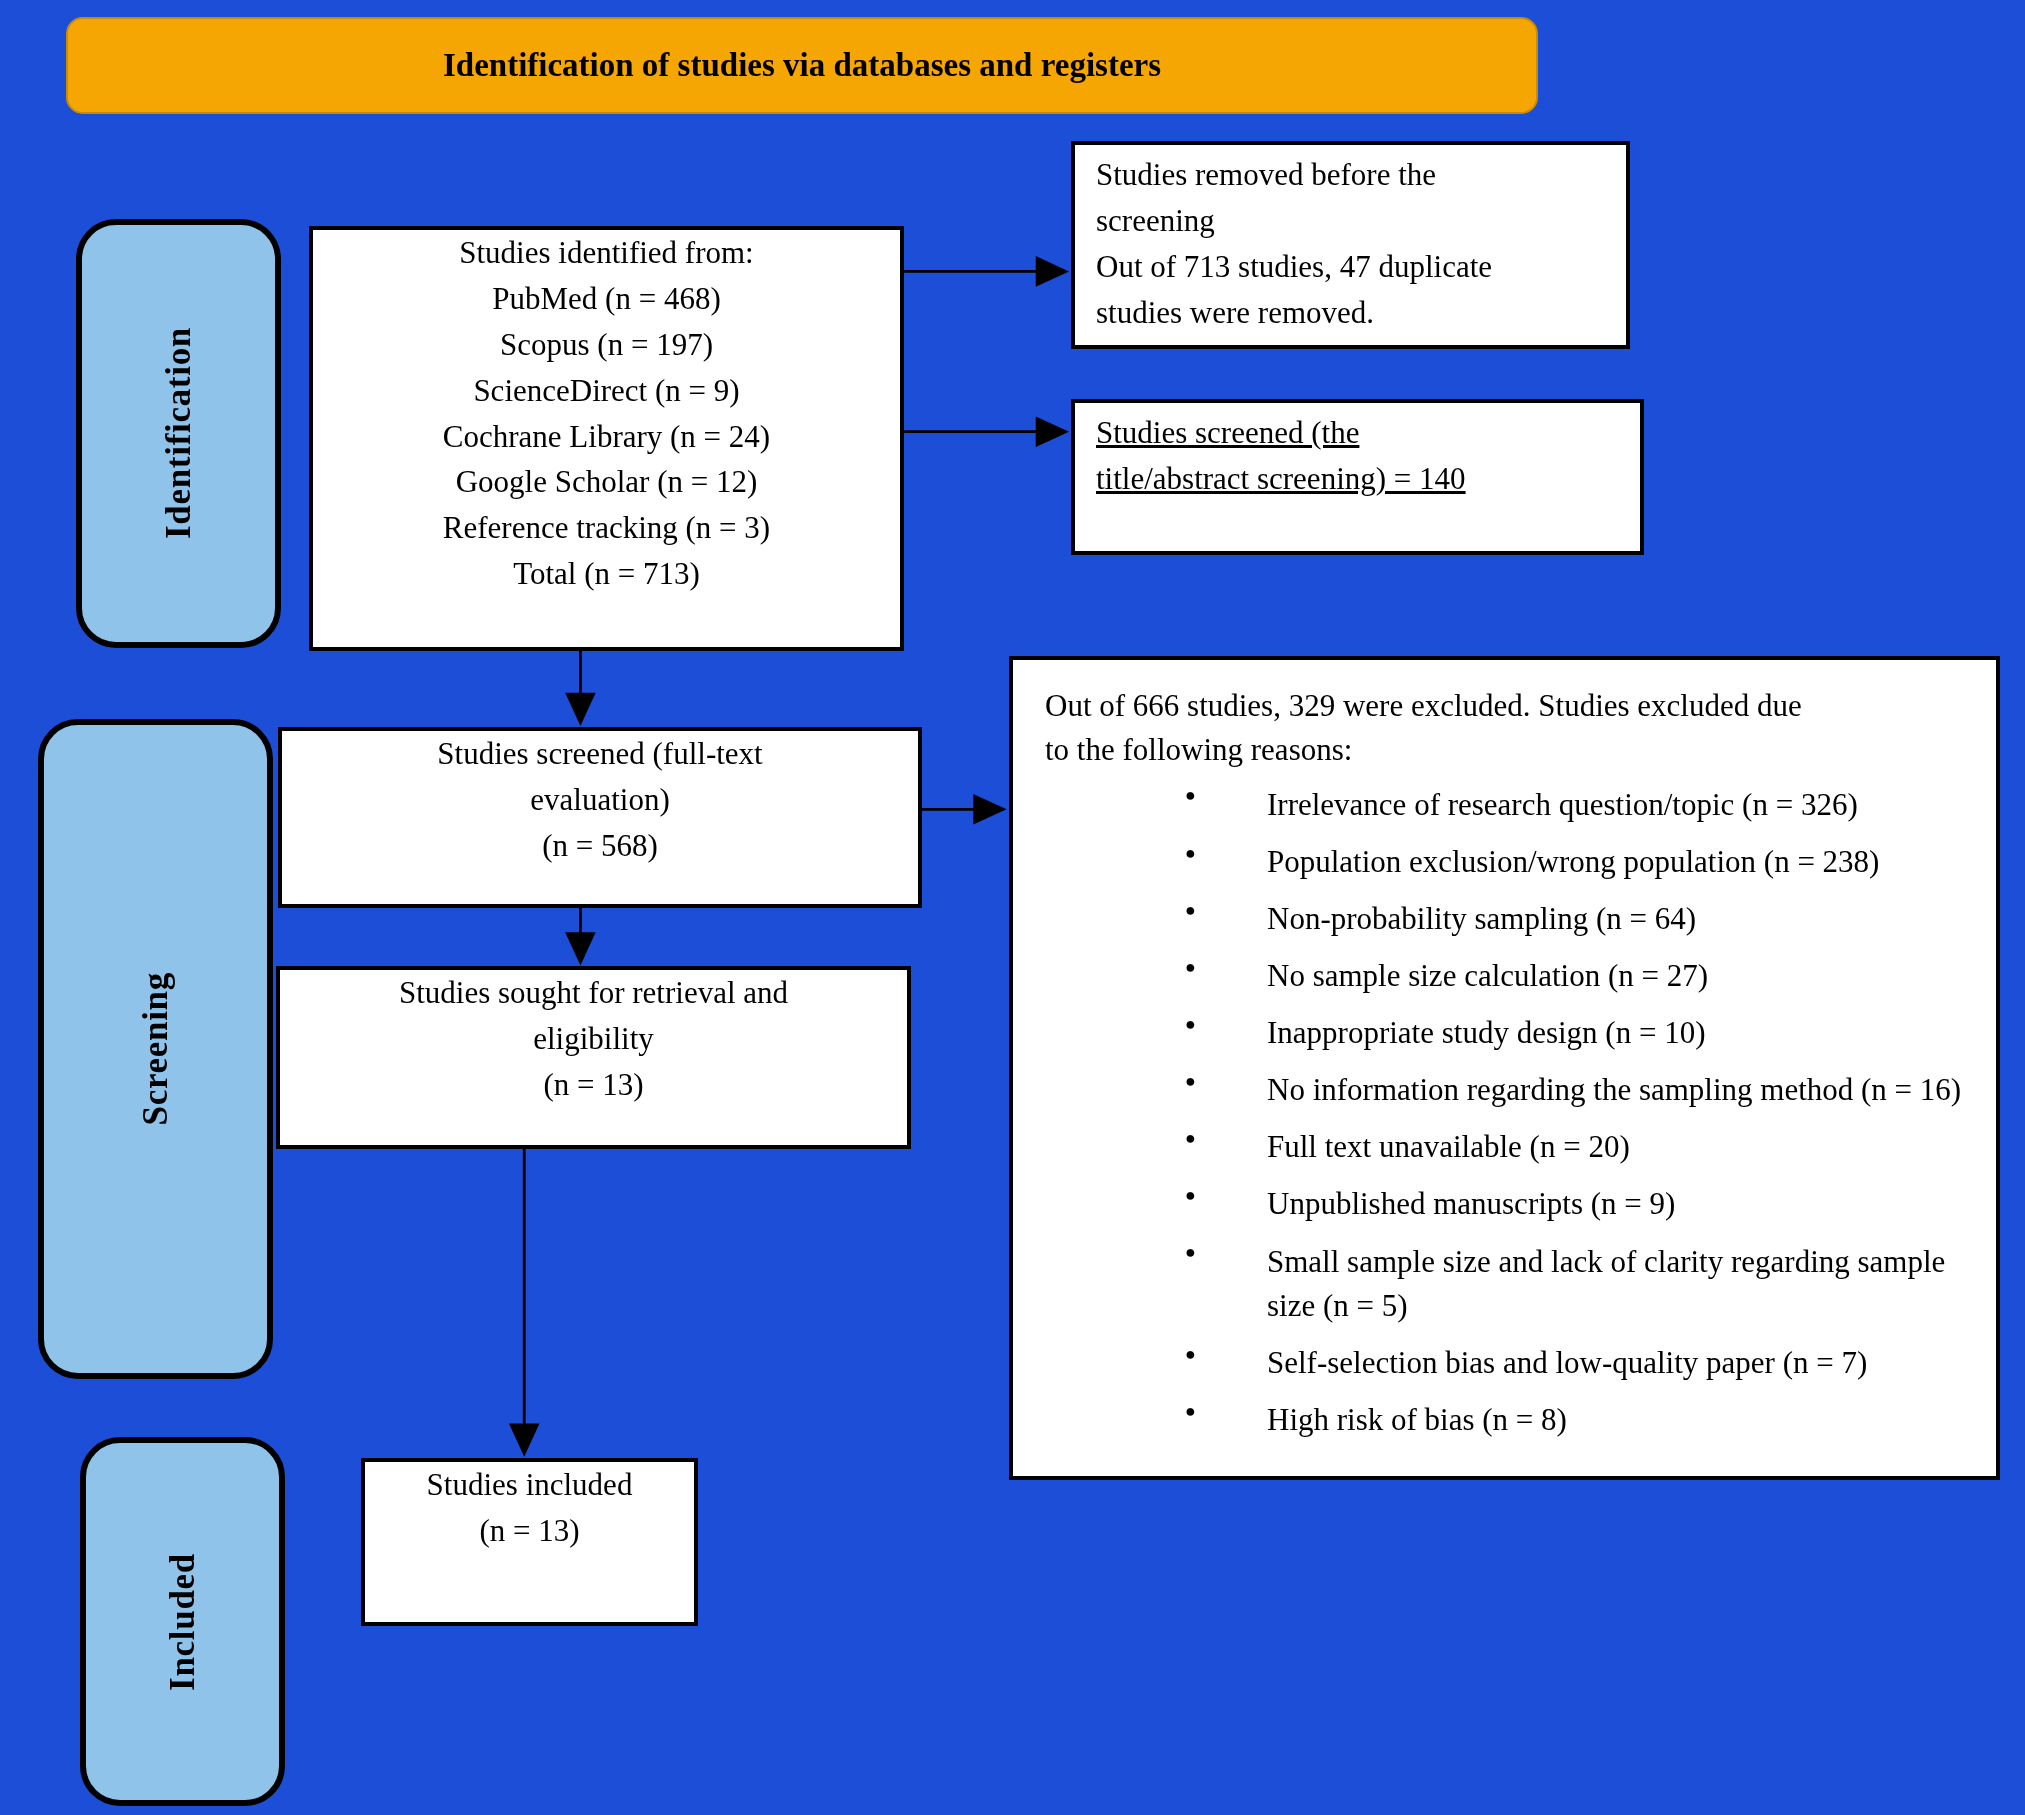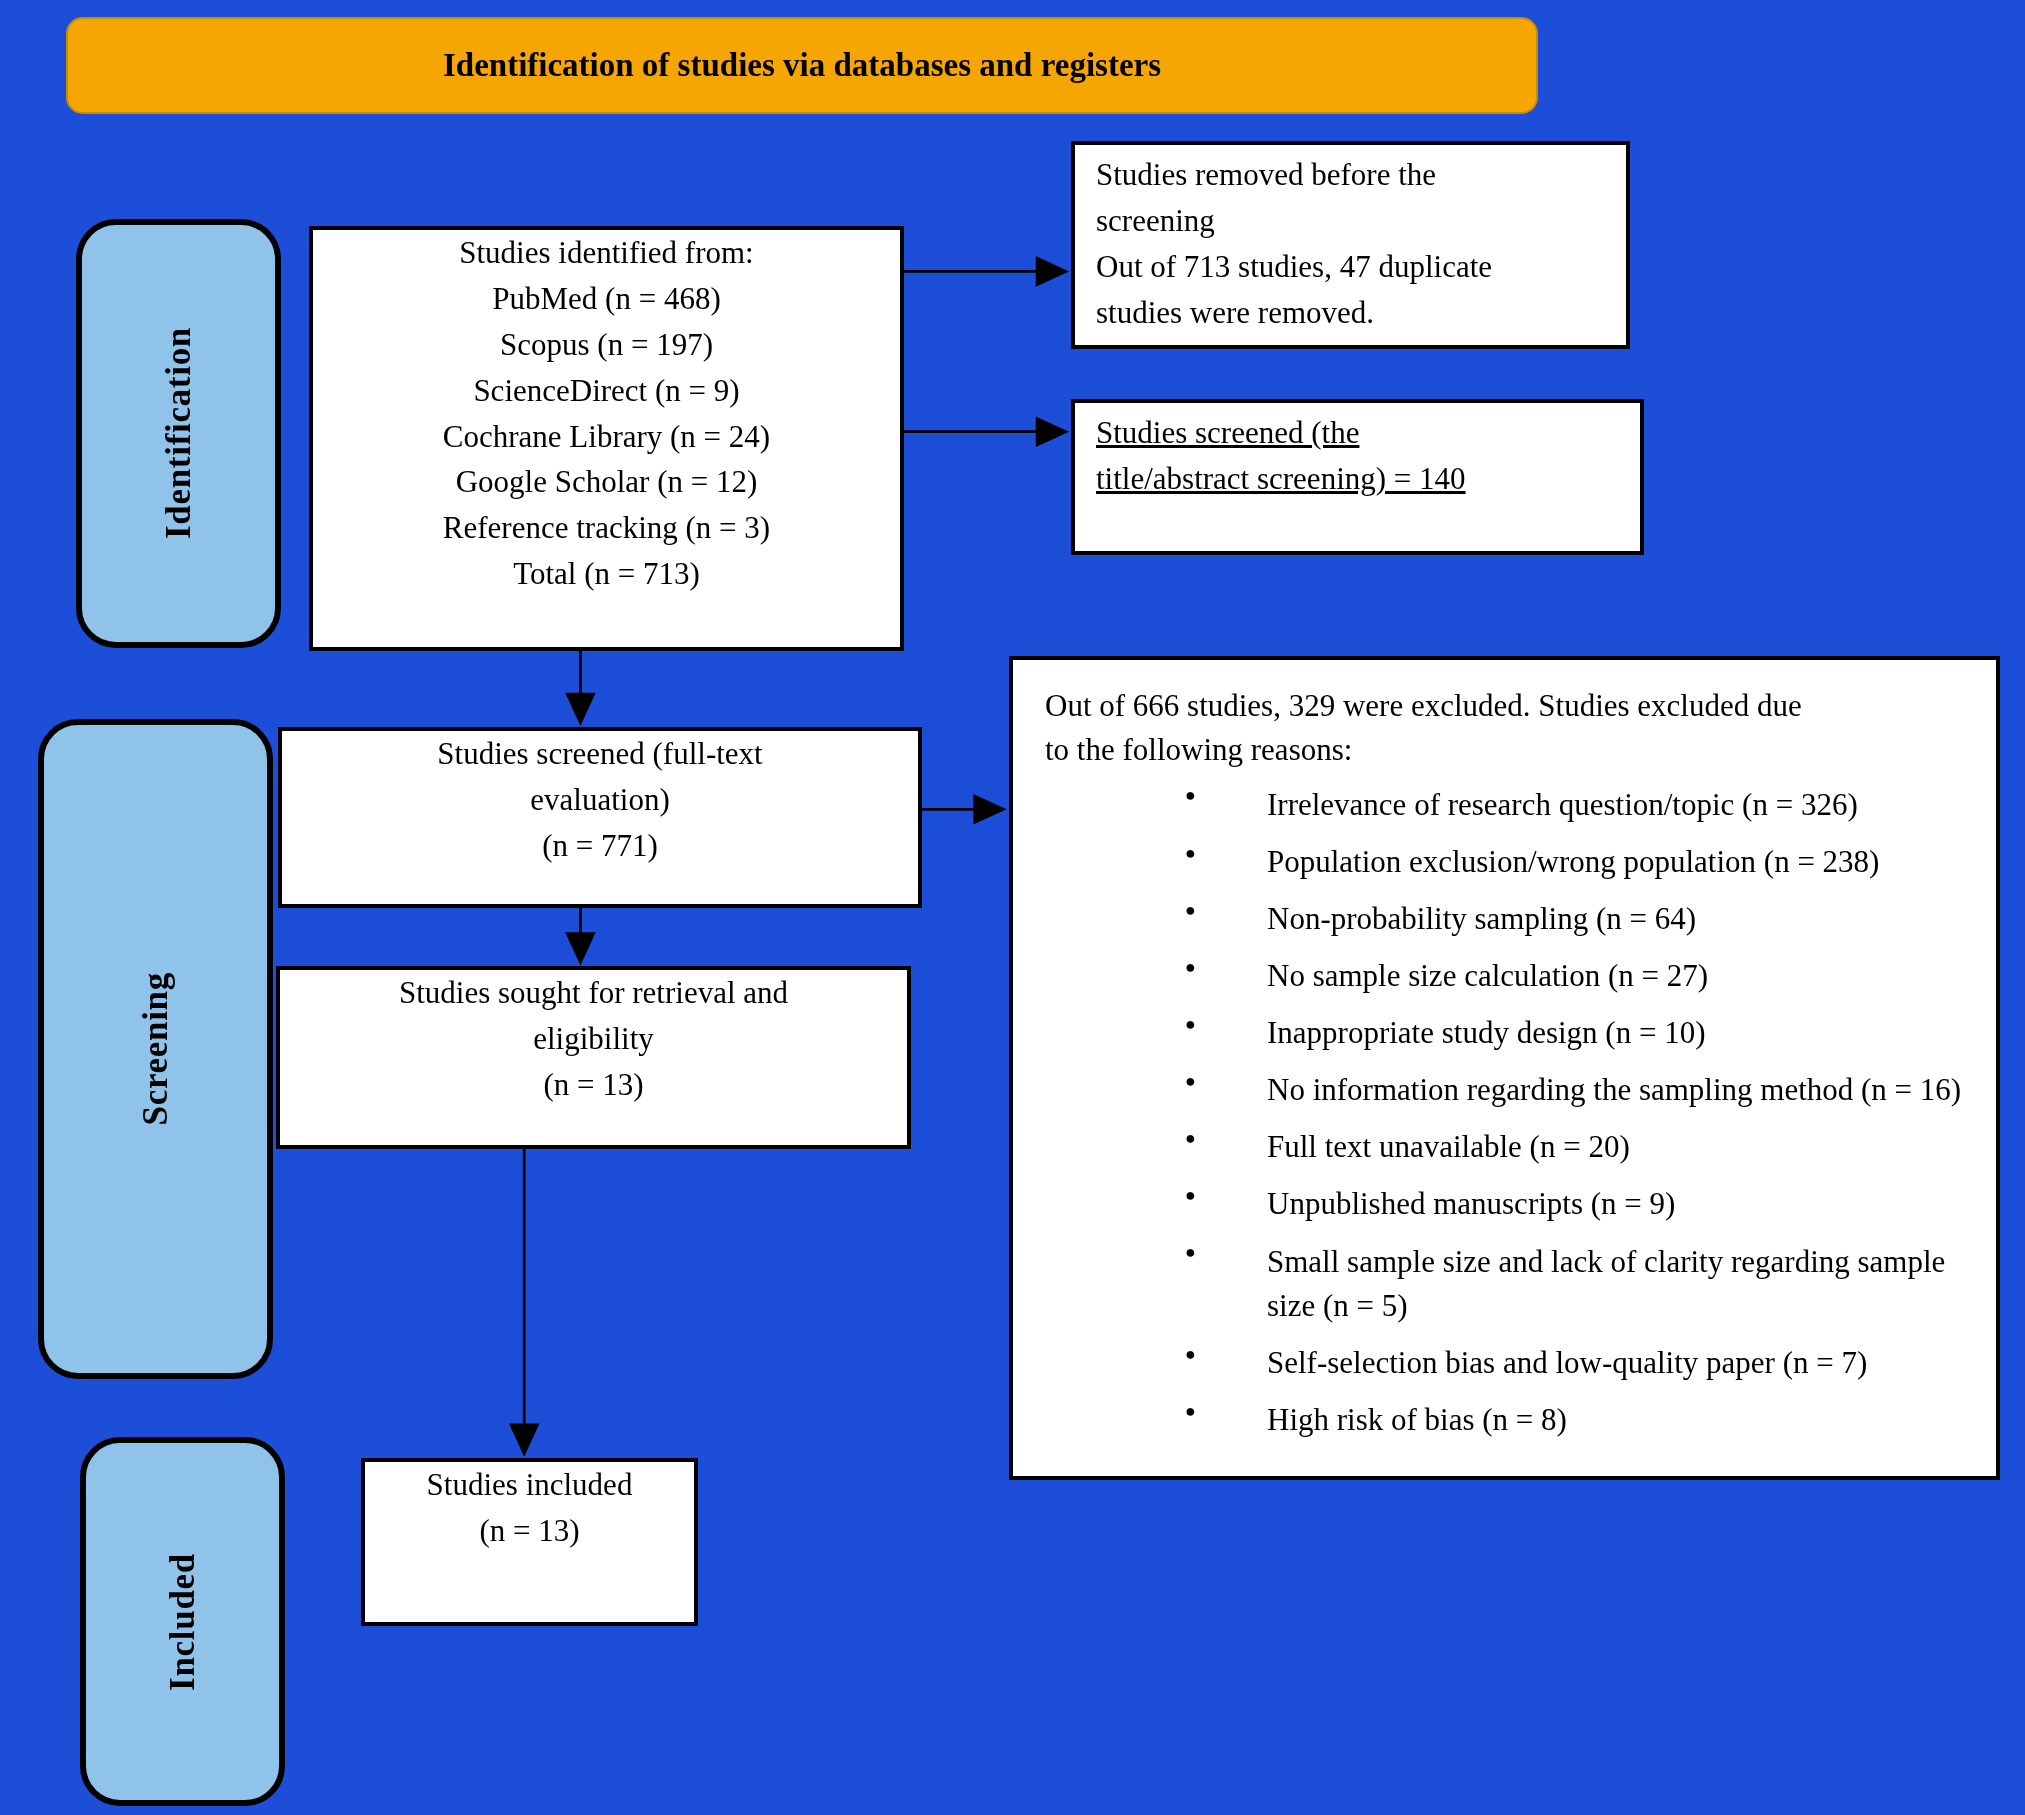--- a/index.html
+++ b/index.html
@@ -91,21 +91,21 @@
   </div>
 
   <div class="fbox left-text" id="box-screened140">
     <div class="preline">Studies screened (the
 title/abstract screening) = 140</div>
   </div>
 
   <div class="fbox center-text" id="box-fulltext">
     <div class="preline">Studies screened (full-text
 evaluation)
-(n = 771)</div>
+(n = 568)</div>
   </div>
 
   <div class="fbox center-text" id="box-sought">
     <div class="preline">Studies sought for retrieval and
 eligibility
 (n = 13)</div>
   </div>
 
   <div class="fbox center-text" id="box-included">
     <div class="preline">Studies included

